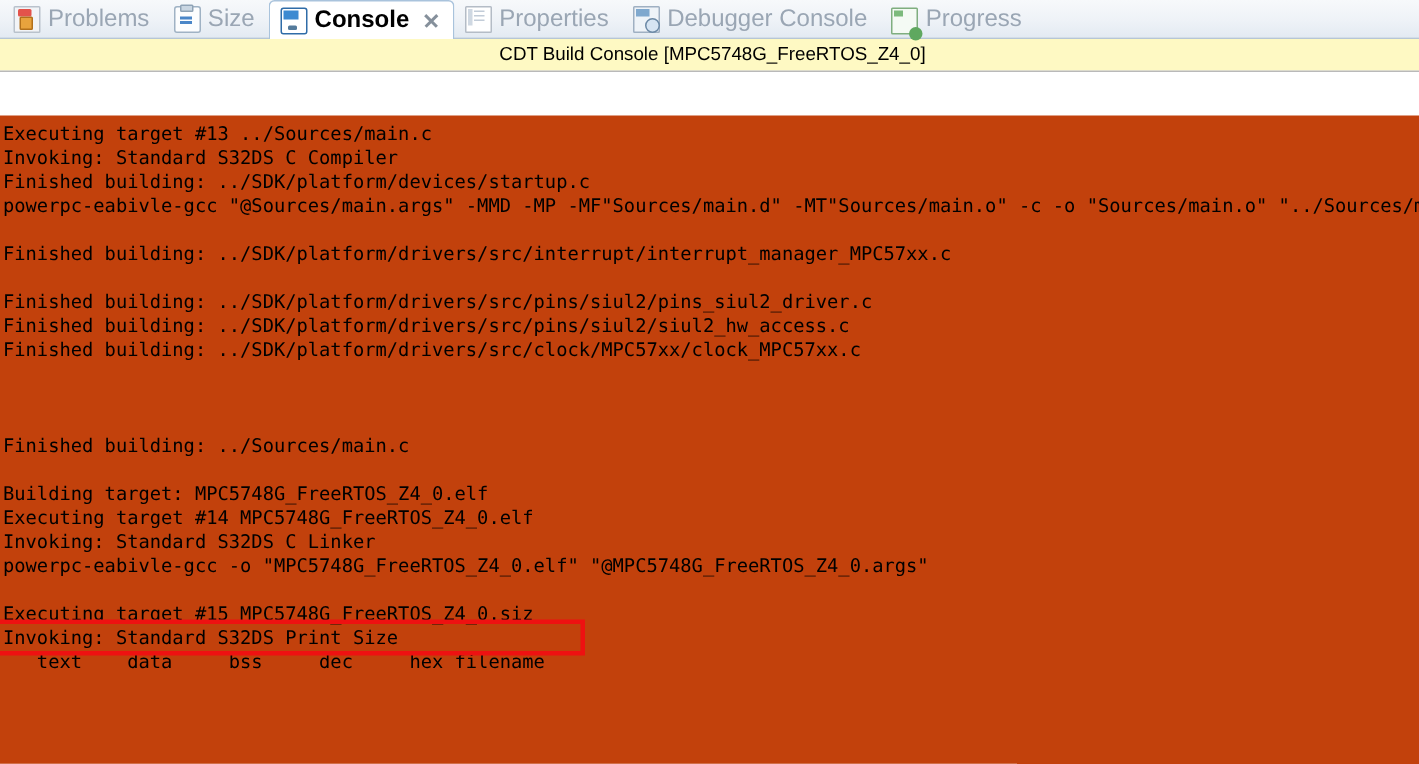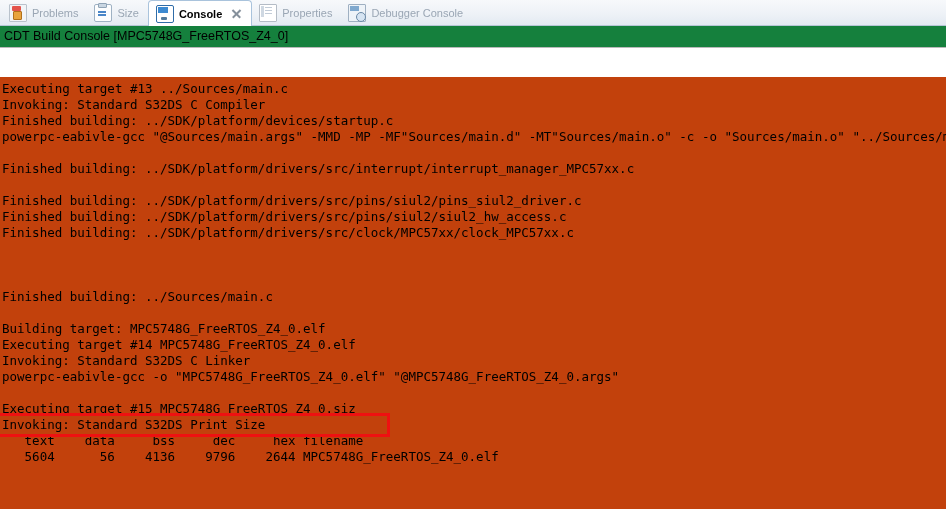--- a/index.html
+++ b/index.html
@@ -26,21 +26,21 @@
     align-items: flex-end;
     padding-left: 2px;
     box-sizing: border-box;
   }
   .tab {
     display: flex;
     align-items: center;
     height: 25px;
     padding: 0 9px 0 7px;
     gap: 5px;
-    font-size: 11px;
+    font-size: 16px;
     color: #9aa6b4;
     white-space: nowrap;
     box-sizing: border-box;
     position: relative;
   }
   .tab.active {
     color: #000000;
     font-weight: bold;
     background: #ffffff;
     border: 1px solid #a9c3dc;
@@ -143,22 +143,23 @@
     background:#5fa85f; border-radius:50%;
   }
 
   
   .viewheader {
     height: 21px;
     line-height: 21px;
     padding-left: 4px;
     font-size: 12.5px;
     color: #000000;
-    background: #15803d;
-    box-sizing: border-box;
+    background: #fef9c3;
+    box-sizing: border-box;
+    text-align: center;
   }
   .hrule {
     height: 1px;
     background: #b9b9b9;
     width: 100%;
   }
 
   
   .console {
     position: relative;
@@ -210,20 +211,24 @@
       <span class="closex"></span>
     </div>
     <div class="tab">
       <span class="tabicon ic-properties"></span>
       <span class="tablabel">Properties</span>
     </div>
     <div class="tab">
       <span class="tabicon ic-dbgconsole"></span>
       <span class="tablabel">Debugger Console</span>
     </div>
+    <div class="tab">
+      <span class="tabicon ic-progress"></span>
+      <span class="tablabel">Progress</span>
+    </div>
   </div>
 
 <div class="viewheader">
   <span>CDT Build Console [MPC5748G_FreeRTOS_Z4_0]</span>
 </div>
 <div class="hrule"></div>
 
 <div class="console">
   <div id="console-lines">
       <div class="cline">Executing target #13 ../Sources/main.c</div>
@@ -242,18 +247,17 @@
       <div class="cline">Finished building: ../Sources/main.c</div>
       <div class="cline blank">&nbsp;</div>
       <div class="cline">Building target: MPC5748G_FreeRTOS_Z4_0.elf</div>
       <div class="cline">Executing target #14 MPC5748G_FreeRTOS_Z4_0.elf</div>
       <div class="cline">Invoking: Standard S32DS C Linker</div>
       <div class="cline">powerpc-eabivle-gcc -o "MPC5748G_FreeRTOS_Z4_0.elf" "@MPC5748G_FreeRTOS_Z4_0.args"</div>
       <div class="cline blank">&nbsp;</div>
       <div class="cline">Executing target #15 MPC5748G_FreeRTOS_Z4_0.siz</div>
       <div class="cline">Invoking: Standard S32DS Print Size</div>
       <div class="cline">   text    data     bss     dec     hex filename</div>
-      <div class="cline">   5604      56    4136    9796    2644 MPC5748G_FreeRTOS_Z4_0.elf</div>
       <div class="cline blank">&nbsp;</div>
       <div class="cline blank">&nbsp;</div>
     </div>
   <div class="redbox"></div>
 </div>
 
 </body></html>

